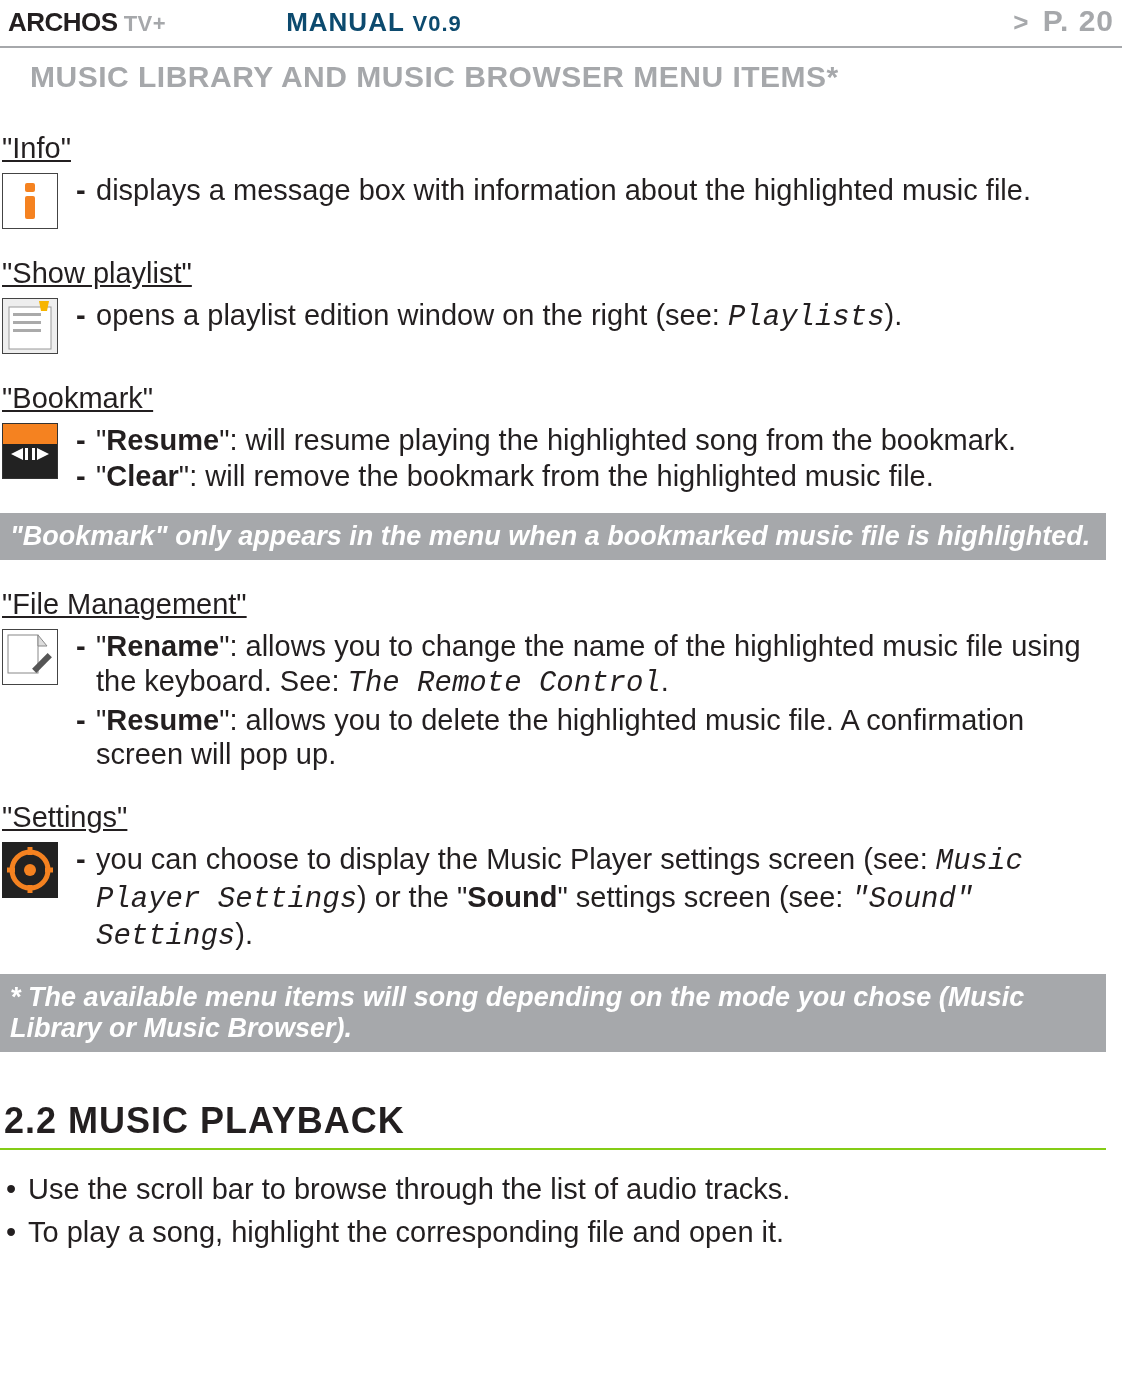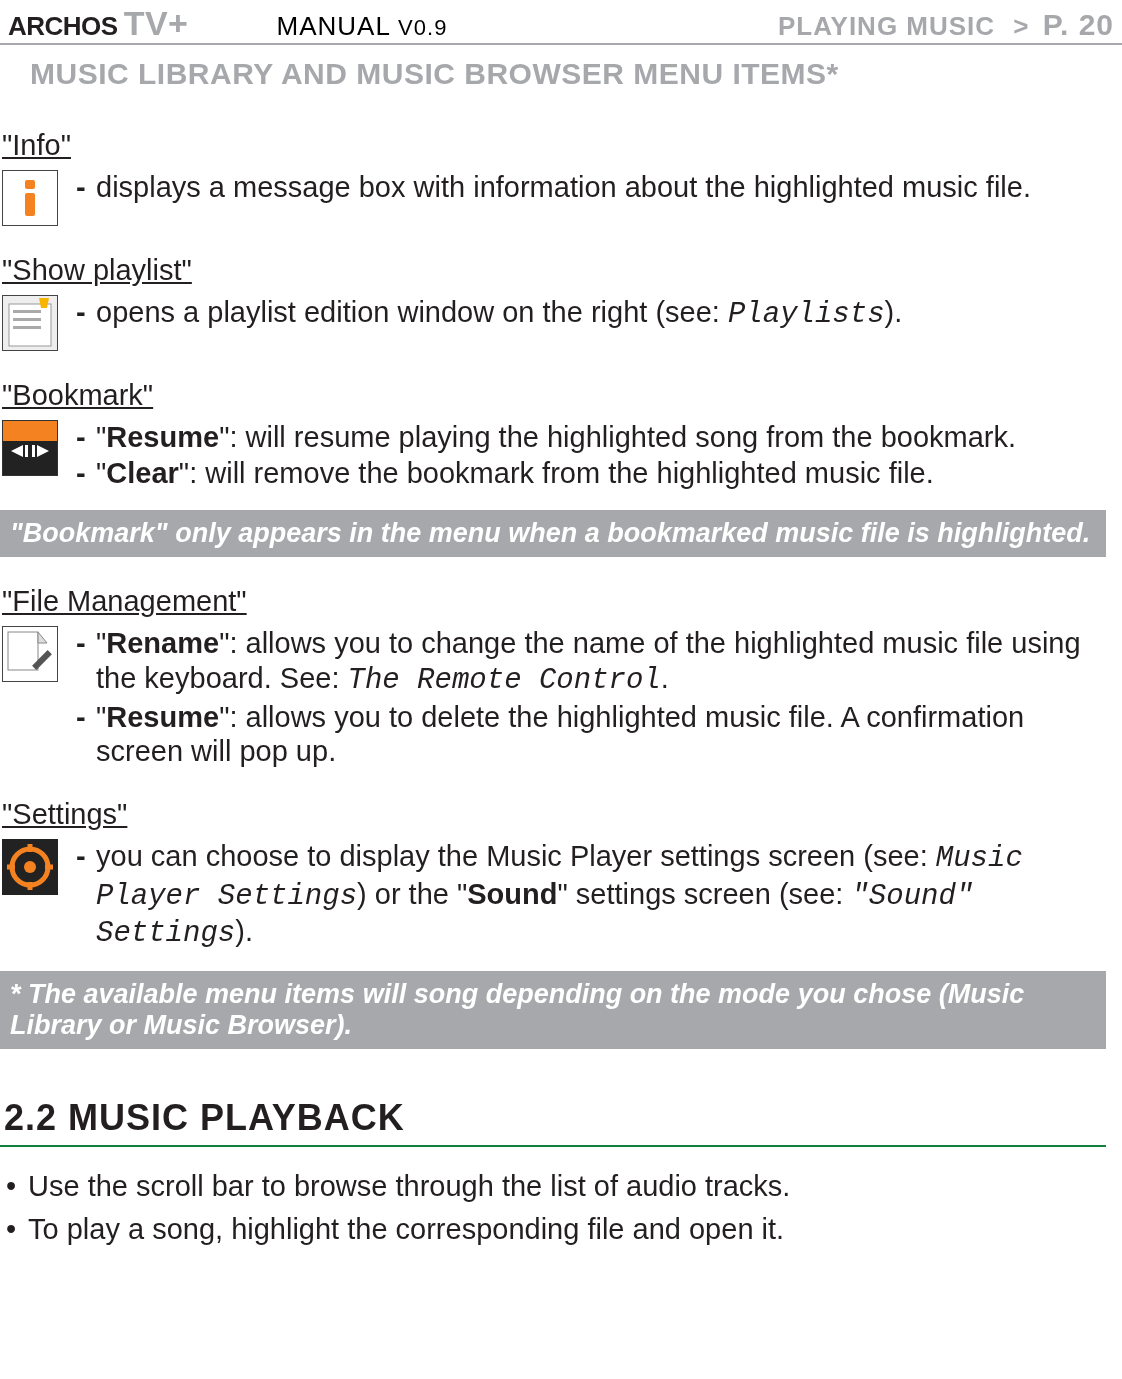--- a/index.html
+++ b/index.html
@@ -11,34 +11,34 @@
     font-size: 27px;
     color: #231f20;
   }
   .page { padding: 0; }
 
   
   .header {
     display: flex;
     align-items: baseline;
     border-bottom: 2px solid #a6a8ab;
-    padding: 4px 8px 0 8px;
+    padding: 4px 8px 8px 8px;
     font-family: "Arial Black", Arial, sans-serif;
     font-weight: 900;
     letter-spacing: 0.5px;
   }
   .logo-block { display: flex; align-items: baseline; }
   .logo-archos {
     color: #231f20;
     font-size: 26px;
     font-weight: 900;
     letter-spacing: -0.5px;
   }
-  .logo-tvplus { color: #a6a8ab; font-size: 34px; margin-left: 6px; font-weight: 900; }
-  .manual { color: #000000; font-size: 26px; font-weight: 400; margin-left: 88px; letter-spacing: 1px; }
+  .logo-tvplus { color: #a6a8ab; font-size: 22px; margin-left: 6px; font-weight: 900; }
+  .manual { color: #0c4a6e; font-size: 26px; font-weight: 700; margin-left: 120px; letter-spacing: 1px; }
   .manual .ver { font-size: 22px; }
   .spacer { flex: 1; }
   .section-label { color: #a6a8ab; font-size: 26px; font-weight: 900; letter-spacing: 1px; }
   .gt { color: #a6a8ab; margin: 0 14px 0 18px; font-size: 26px; font-weight: 900; }
   .pagenum { color: #a6a8ab; font-size: 30px; font-weight: 900; letter-spacing: 1px; }
 
   .section-title {
     color: #a6a8ab;
     font-family: Arial, sans-serif;
     font-weight: 900;
@@ -93,21 +93,21 @@
     padding: 8px 10px;
     margin: 18px 0 0 0;
   }
 
   .chapter {
     font-family: "Arial Black", Arial, sans-serif;
     font-weight: 900;
     font-size: 36px;
     letter-spacing: 1px;
     color: #231f20;
-    border-bottom: 2px solid #15803d;
+    border-bottom: 2px solid #84cc16;
     padding: 0 0 6px 4px;
     margin: 48px 0 20px 0;
     text-transform: uppercase;
   }
 
   .bullets { padding: 0 16px 0 6px; font-size: 29px; line-height: 1.35; }
   .bullets .dash-row { display: flex; margin-bottom: 4px; }
   .bullets .dot { min-width: 22px; }
 
 </style>
@@ -119,21 +119,20 @@
   <div class="header">
     <div class="logo-block">
       <span class="logo-archos">ARCHOS</span>
       <span class="logo-tvplus">TV+</span>
     </div>
     <span class="manual">
       <span>MANUAL</span>
       <span class="ver">V0.9</span>
     </span>
     <span class="spacer"></span>
-    <span class="section-label">PLAYING MUSIC</span>
     <span class="gt">&gt;</span>
     <span class="pagenum">P. 20</span>
   </div>
 
   <div class="section-title">MUSIC LIBRARY AND MUSIC BROWSER MENU ITEMS*</div>
 
   <div class="content">
 
     <div class="item-heading">"Info"</div>
     <div class="item-block">

